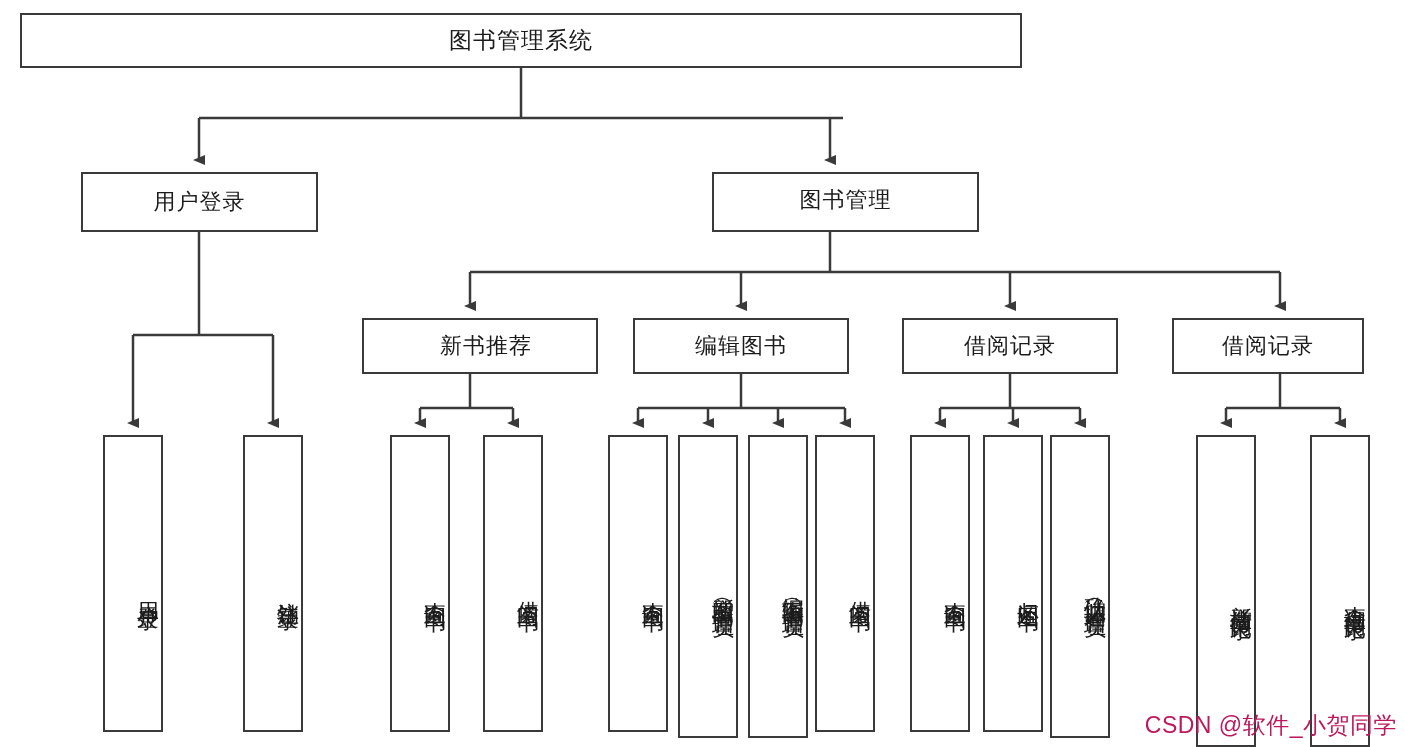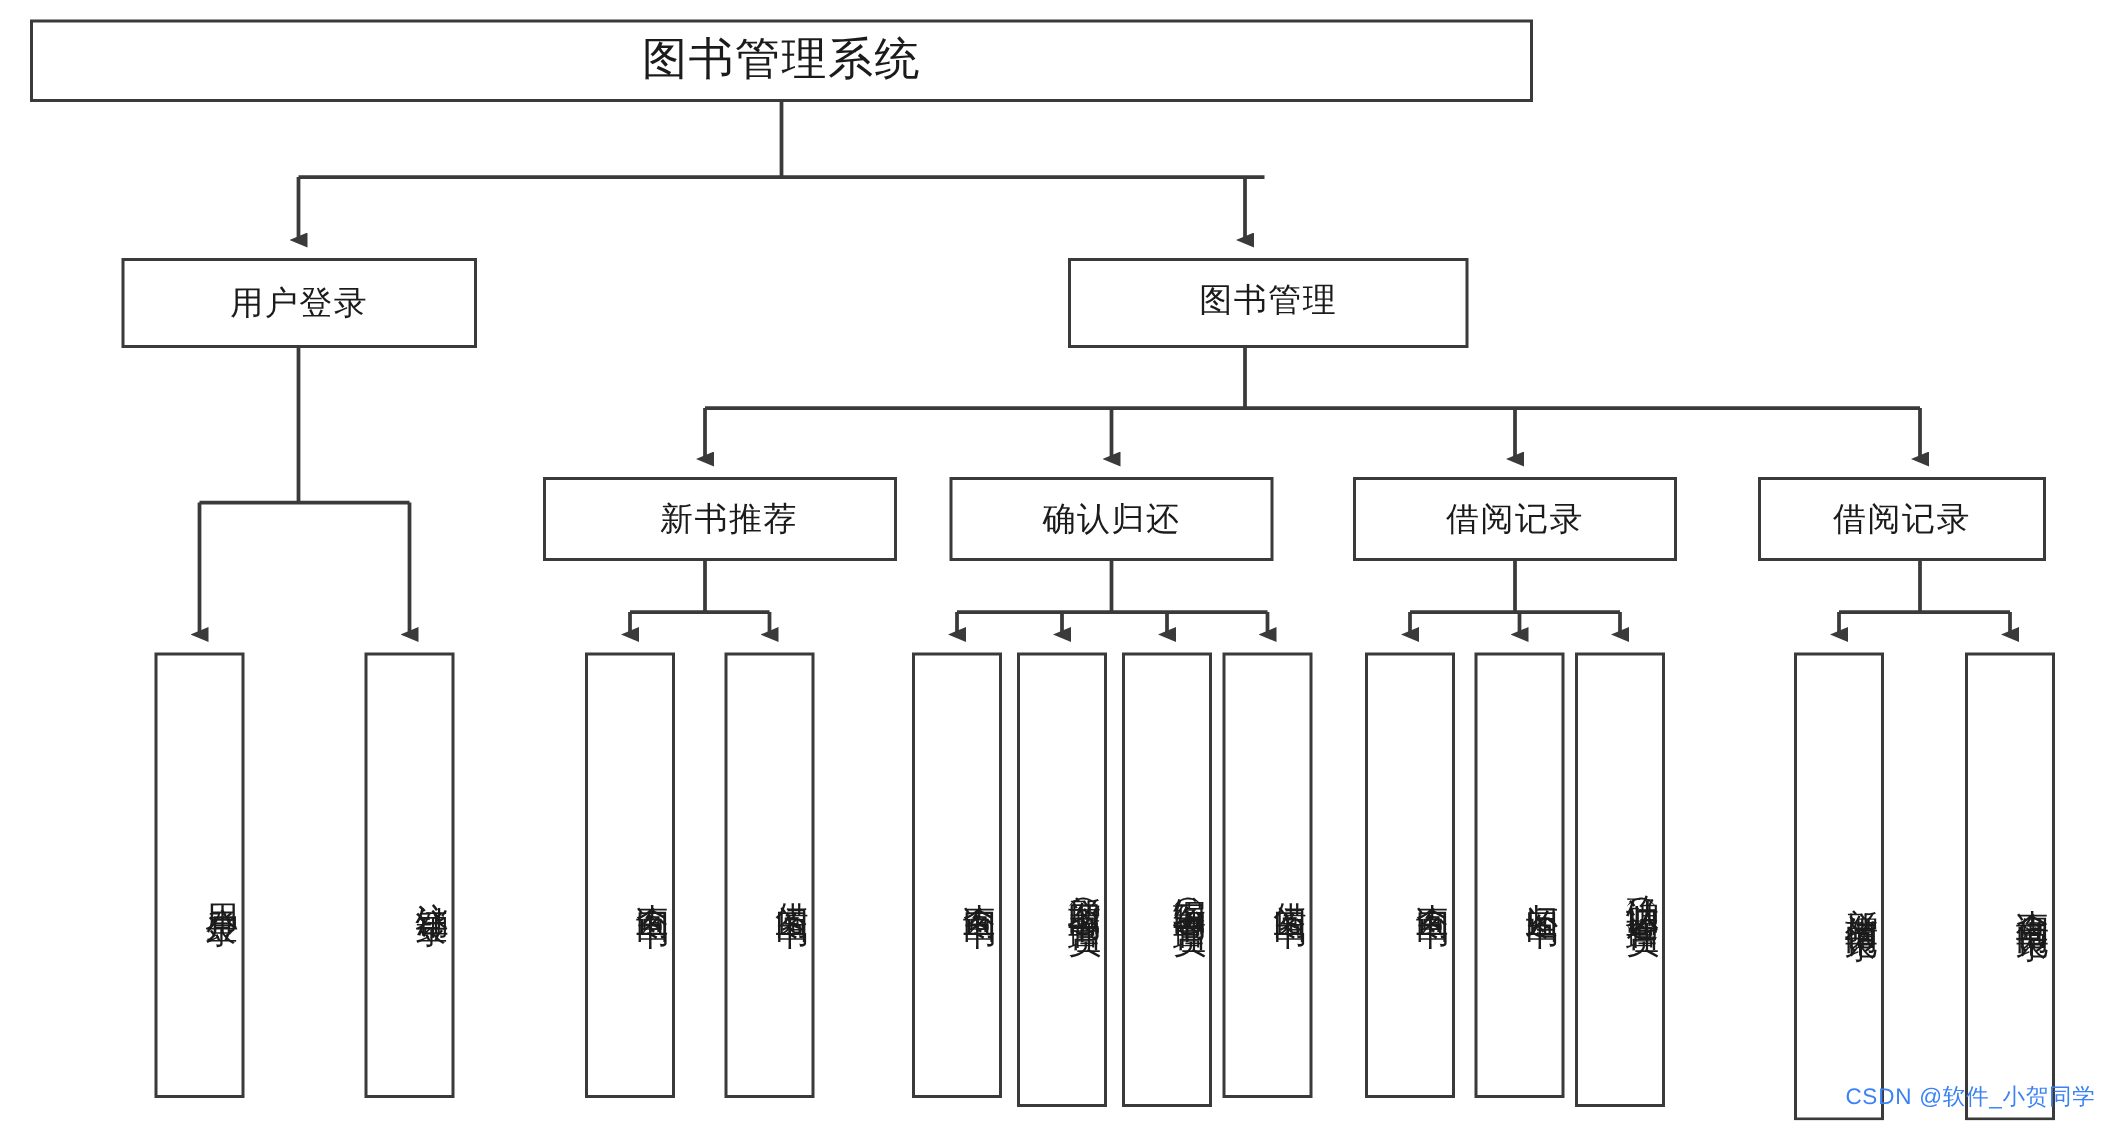--- a/index.html
+++ b/index.html
@@ -46,28 +46,28 @@
     letter-spacing: 3px;
     padding-top: 12px;
     align-items: flex-start;
     justify-content: center;
   }
   .node .label {
     white-space: nowrap;
     line-height: 1.15;
   }
   #title-node {
-    font-size: 30px;
+    font-size: 23px;
   }
   #watermark {
     position: absolute;
     right: 8px;
     bottom: 6px;
-    font-size: 15px;
-    color: #3b82f6;
+    font-size: 23px;
+    color: #be185d;
     white-space: nowrap;
     letter-spacing: 0.5px;
   }
 </style>
 </head>
 <body>
 
 <div id="canvas">
 
   <svg id="wires" viewBox="0 0 1405 747">
@@ -129,21 +129,21 @@
     <span class="label">用户登录</span>
   </div>
   <div class="node horiz" style="left:712px; top:172px; width:267px; height:60px;font-family:Liberation Mono, monospace;">
     <span class="label">图书管理</span>
   </div>
 
   <div class="node horiz" style="left:362px; top:318px; width:236px; height:56px;padding-left:12px;">
     <span class="label">新书推荐</span>
   </div>
   <div class="node horiz" style="left:633px; top:318px; width:216px; height:56px;">
-    <span class="label">确认归还</span>
+    <span class="label">编辑图书</span>
   </div>
   <div class="node horiz" style="left:902px; top:318px; width:216px; height:56px;">
     <span class="label">借阅记录</span>
   </div>
   <div class="node horiz" style="left:1172px; top:318px; width:192px; height:56px;">
     <span class="label">借阅记录</span>
   </div>
 
   <div class="node vert" style="left:103px; top:435px; width:60px; height:297px;">
     <span class="label">用户登录</span>

